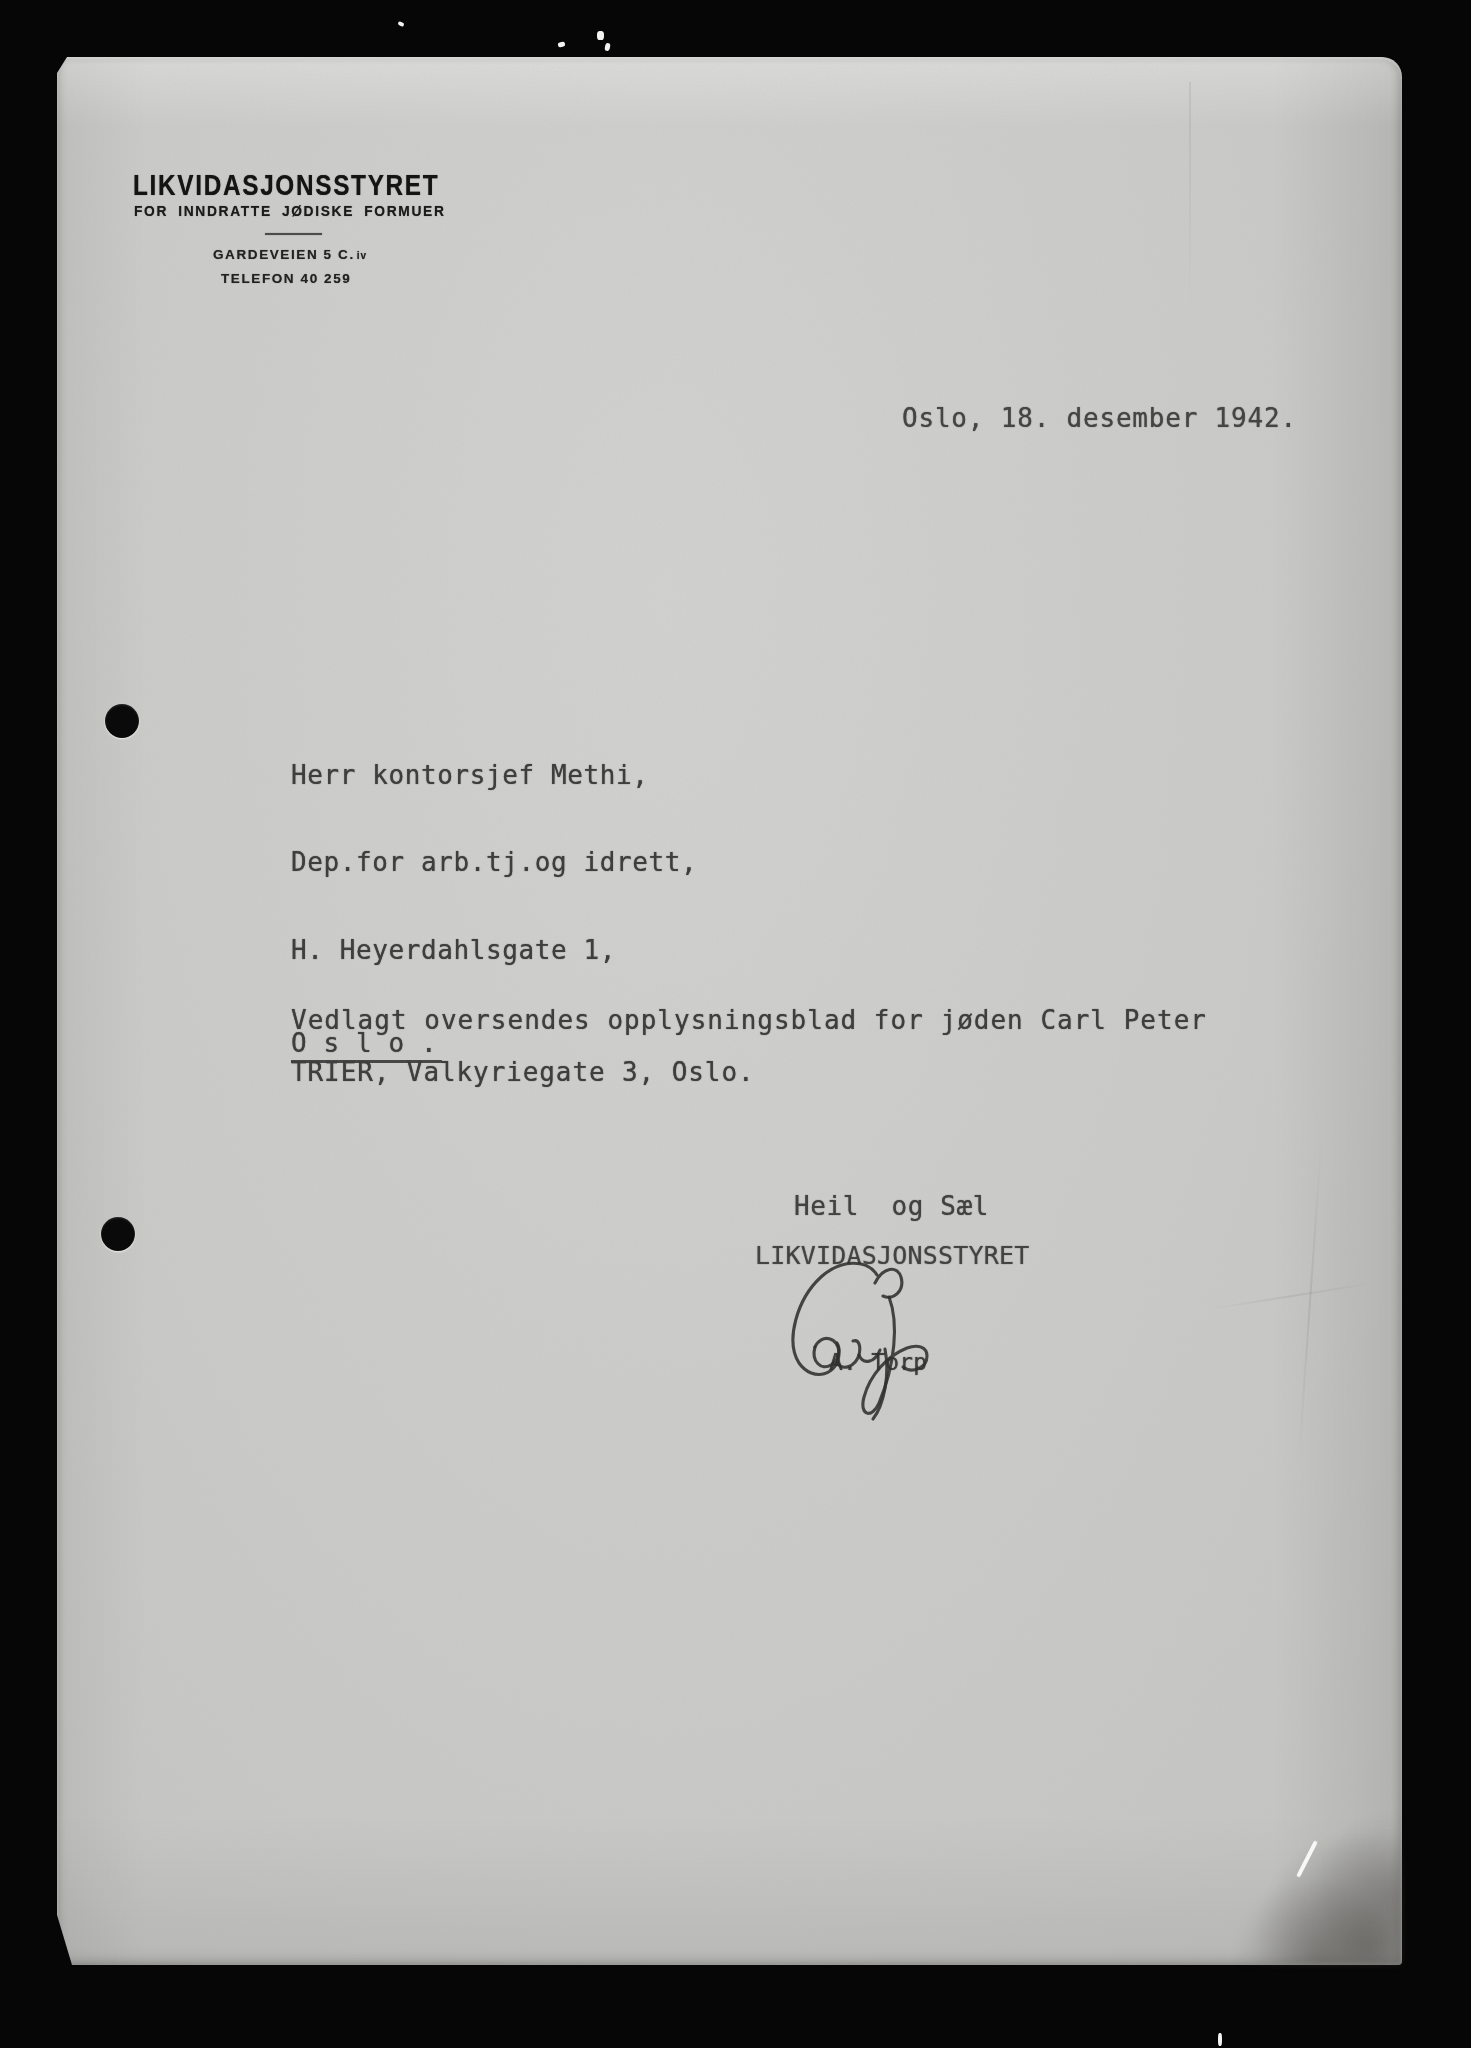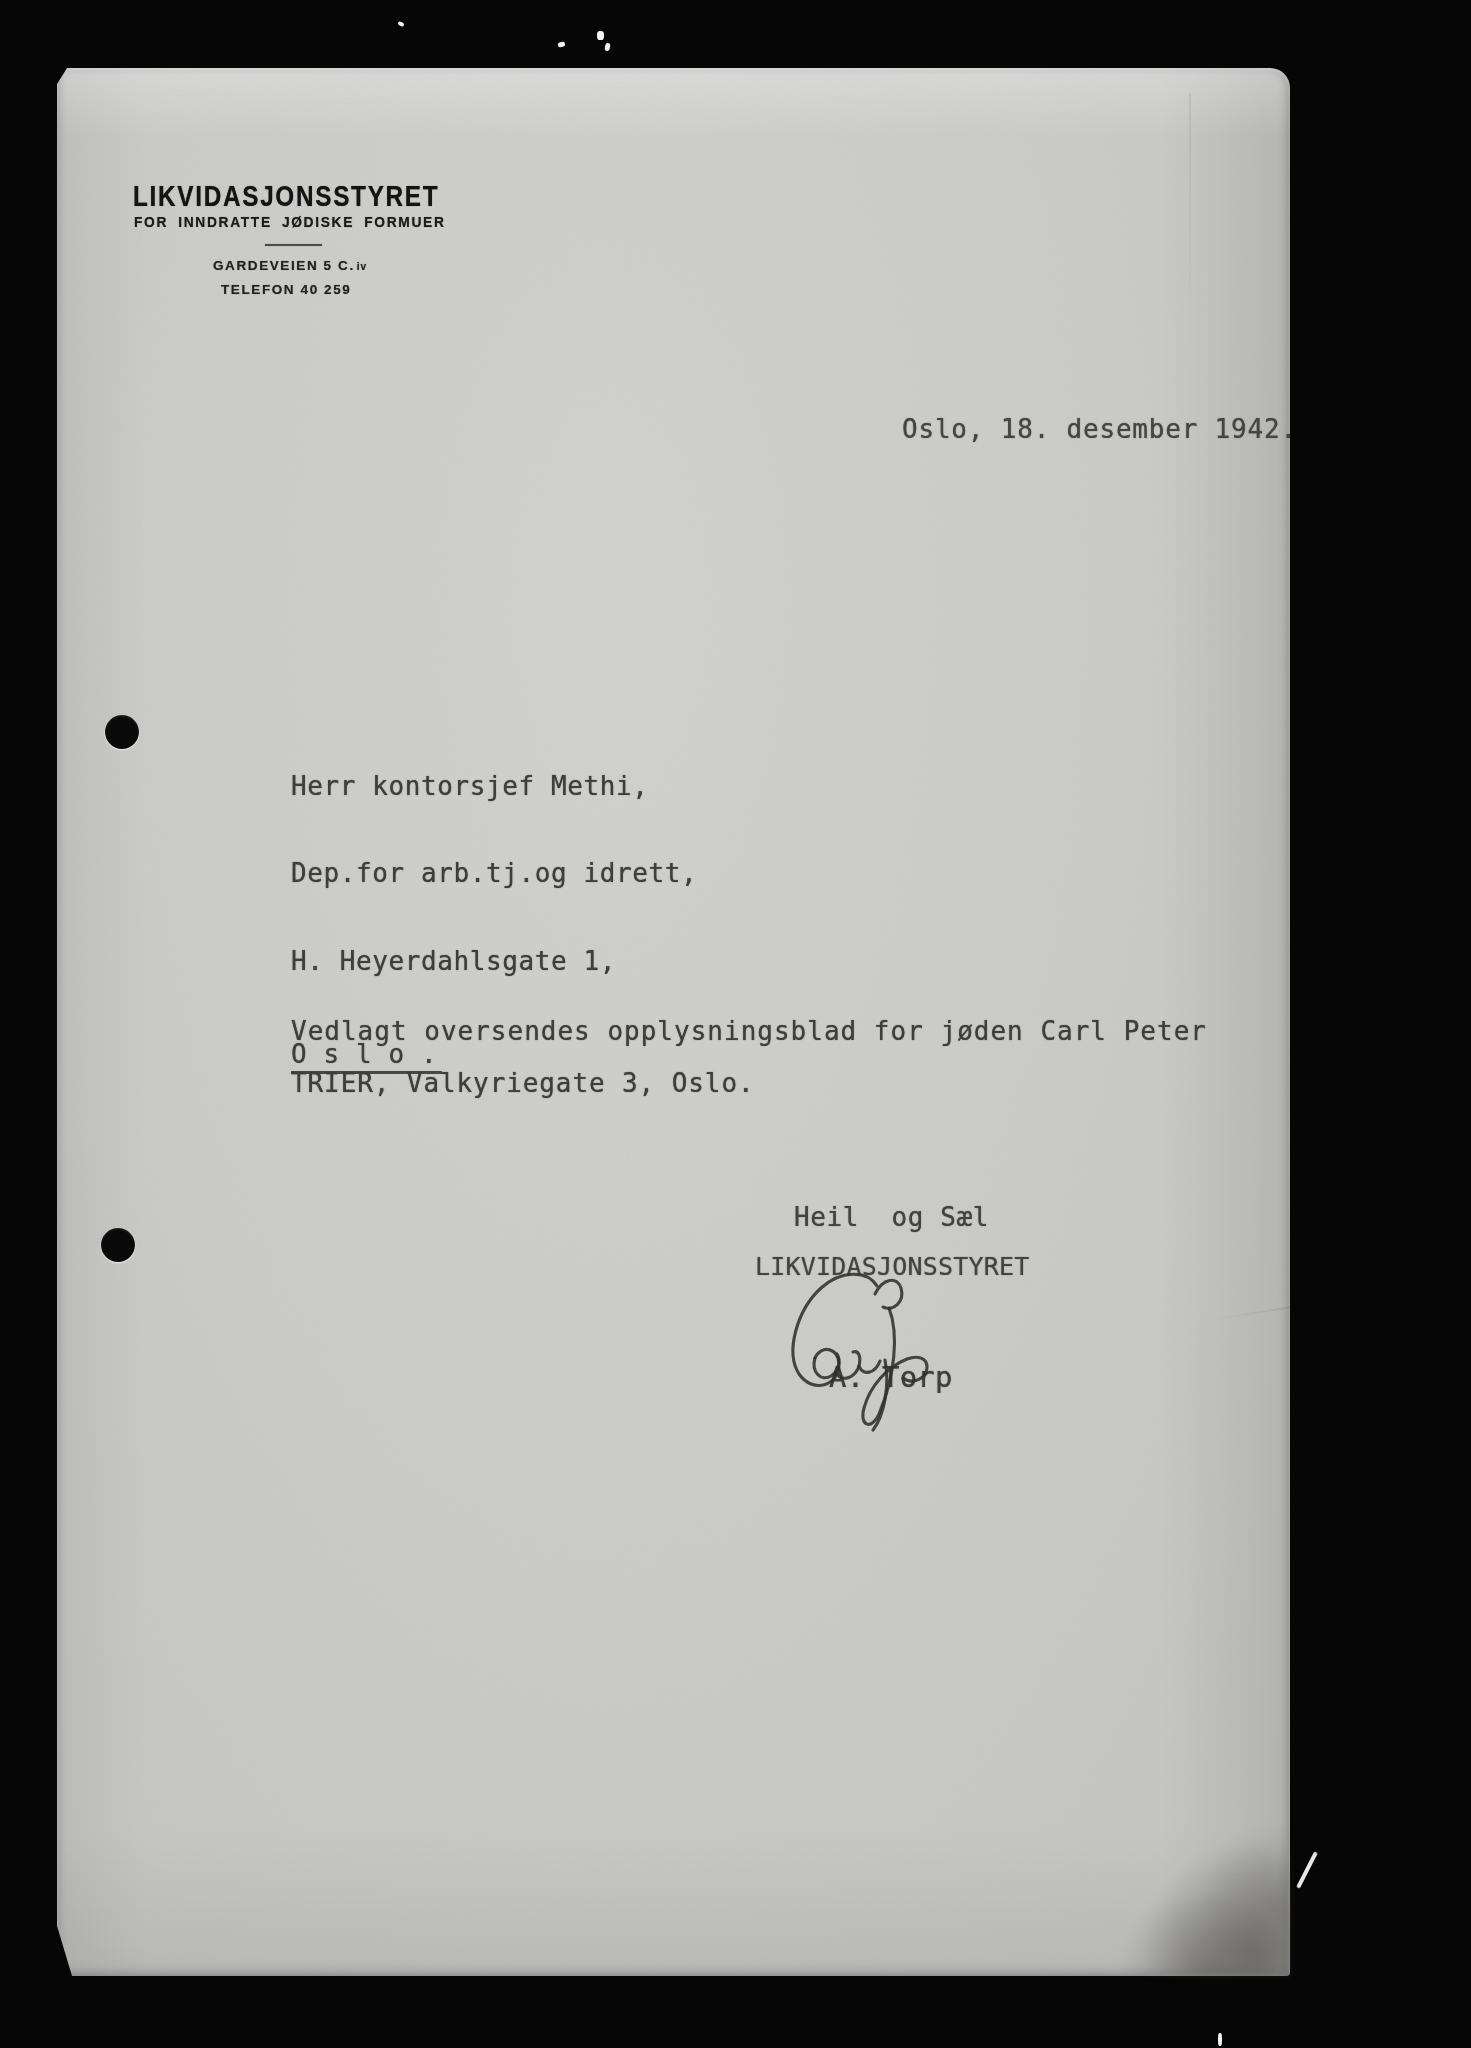--- a/index.html
+++ b/index.html
@@ -10,22 +10,22 @@
     font-family: "DejaVu Sans Mono", monospace;
   }
   .scan {
     position: relative;
     width: 1471px; height: 2048px;
     background: #060606;
   }
   
   .paper {
     position: absolute;
-    left: 57px; top: 68px;
-    width: 1233px; height: 1908px;
+    left: 57px; top: 57px;
+    width: 1345px; height: 1908px;
     background:
       linear-gradient(180deg, rgba(255,255,255,0.30), rgba(255,255,255,0) 70px),
       linear-gradient(90deg, rgba(0,0,0,0.06), rgba(0,0,0,0) 90px),
       linear-gradient(270deg, rgba(0,0,0,0.10), rgba(0,0,0,0) 130px),
       linear-gradient(0deg, rgba(0,0,0,0.08), rgba(0,0,0,0) 150px),
       radial-gradient(ellipse at 45% 28%, #d3d3d1 0%, #cbcbc9 55%, #c4c4c2 100%);
     border-radius: 10px 20px 4px 4px;
     box-shadow:
       inset 0 2px 3px rgba(255,255,255,0.45),
       inset -3px 0 9px rgba(0,0,0,0.16),
@@ -116,21 +116,21 @@
   .recipient .city { margin-top: 5px; }
   .recipient .underline {
     display: inline-block;
     border-bottom: 3px solid rgba(48,48,48,0.85);
     padding-right: 5px; padding-bottom: 1px;
   }
   .body-line1 { left: 234px; top: 948px;  letter-spacing: 1.0px; }
   .body-line2 { left: 234px; top: 1000px; letter-spacing: 0.9px; }
   .salute      { left: 737px; top: 1134px; color: #424242; }
   .closing-org { left: 698px; top: 1184px; font-size: 25px; letter-spacing: 0.2px; color: rgba(62,62,62,0.78); }
-  .signer      { left: 772px; top: 1292px; font-size: 29px; letter-spacing: 0.2px; }
+  .signer      { left: 772px; top: 1292px; font-size: 23px; letter-spacing: 0.2px; }
 
   
   .signature {
     position: absolute; left: 700px; top: 1196px;
     width: 210px; height: 170px;
     overflow: visible;
     z-index: 5;
   }
   .signature path {
     fill: none;

